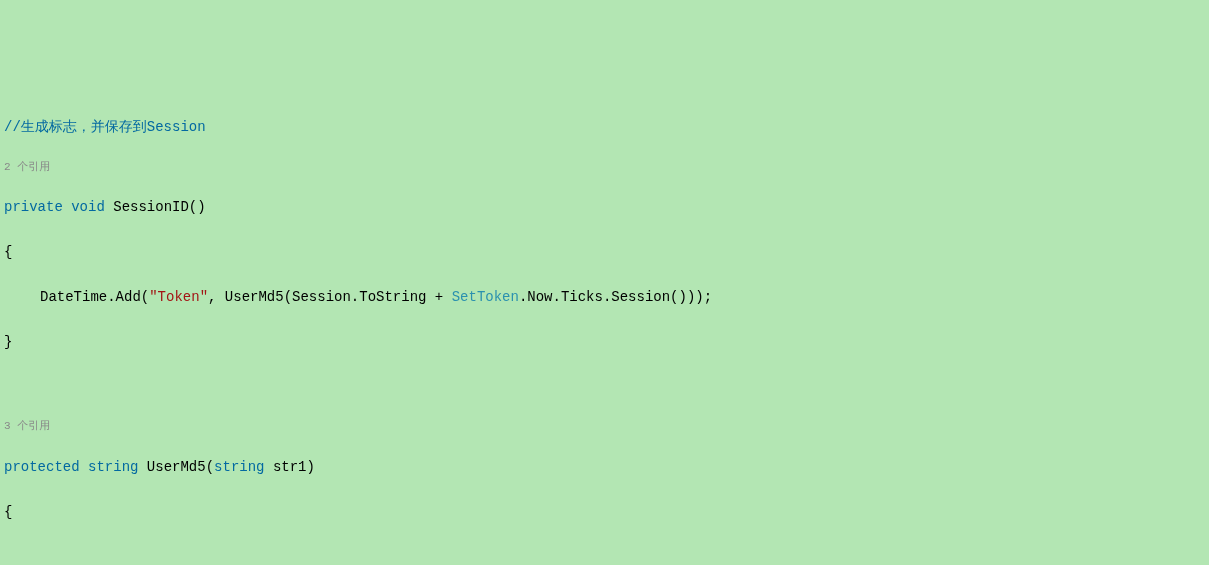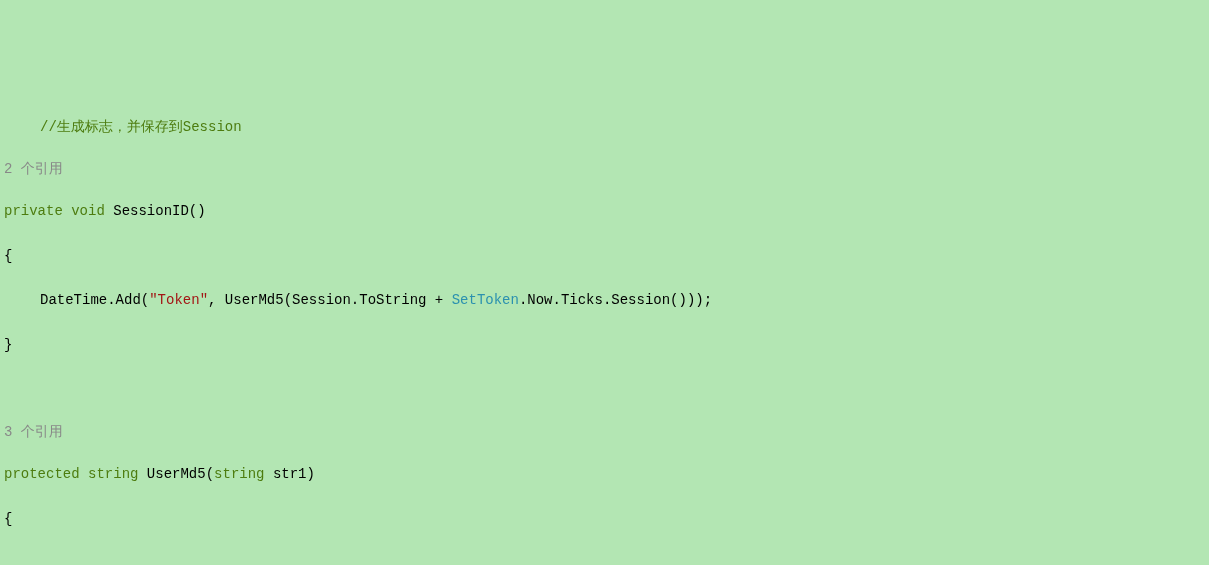--- a/index.html
+++ b/index.html
@@ -12,27 +12,27 @@
       font-family: 'Consolas', 'Courier New', monospace;
       font-size: 14px;
       line-height: 1.6;
       padding: 4px;
       white-space: pre;
       color: #000;
     }
     .code-line {
       display: block;
     }
-    .comment { color: #4d7c0f; margin-left: 36px; }
-    .keyword { color: #4d7c0f; margin-top: 38px; }
+    .comment { color: #0369a1; }
+    .keyword { color: #0369a1; margin-top: 38px; }
     .string { color: #a31515; }
     .type { color: #2b91af; }
     .reference-hint {
       color: #888;
-      font-size: 14px;
+      font-size: 11px;
       line-height: 1.2;
     }
     .indent1 { padding-left: 36px; }
   </style>
 </head>
 <body>
 
 
 
 <div>

